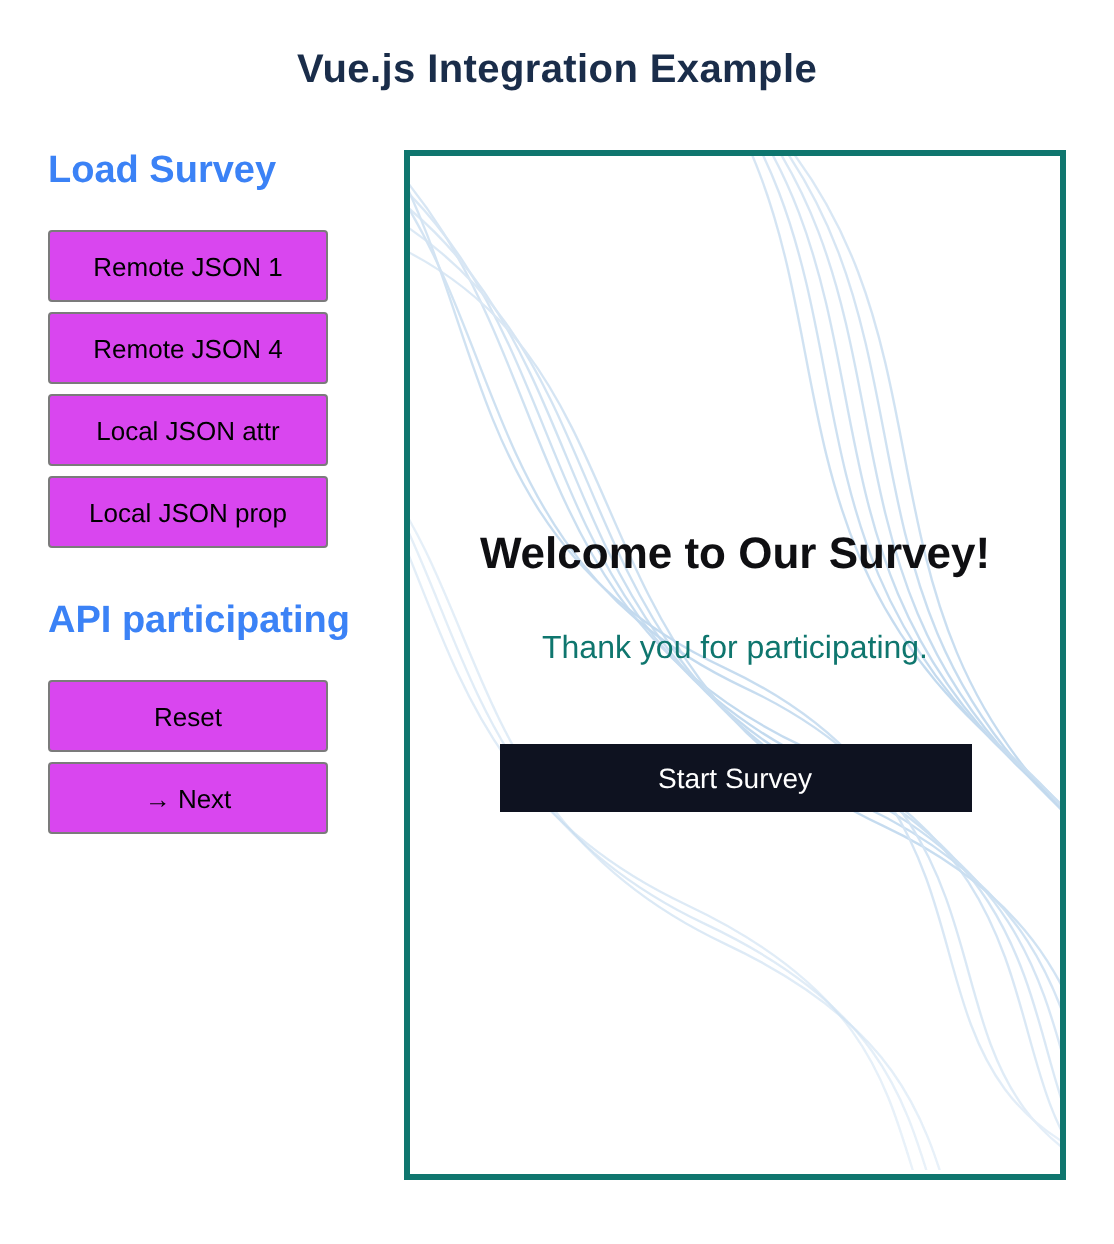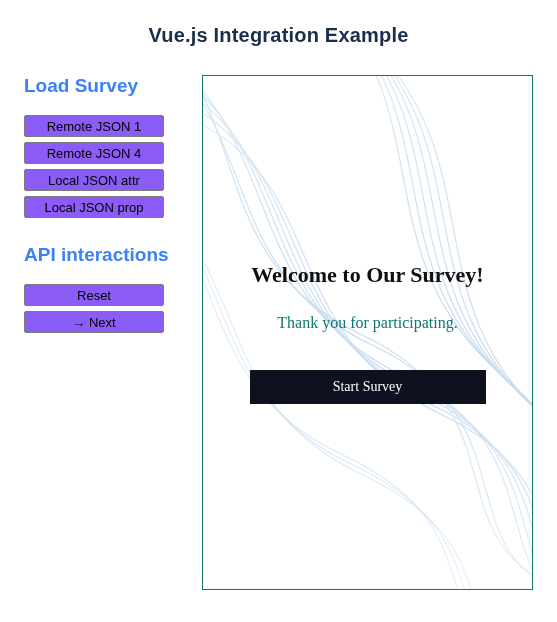--- a/index.html
+++ b/index.html
@@ -44,39 +44,38 @@
     .sidebar h2.second {
       margin-top: 26px;
     }
     .btn-stack {
       display: flex;
       flex-direction: column;
       gap: 5px;
     }
     .side-btn {
       width: 140px;
-      height: 22px;
+      height: 36px;
       font-size: 13px;
       font-family: inherit;
-      background: #8b5cf6;
+      background: #d946ef;
       border: 1px solid #7b7b7b;
       border-radius: 2px;
       cursor: pointer;
       padding: 0;
       text-align: center;
       line-height: 1;
     }
     .survey-panel {
       position: relative;
       flex: 1;
       height: 515px;
-      border: 1px solid #0f766e;
+      border: 3px solid #0f766e;
       background: #ffffff;
       overflow: hidden;
-      font-family: Liberation Serif, serif;
     }
     .survey-bg {
       position: absolute;
       inset: 0;
       z-index: 0;
     }
     .survey-content {
       position: relative;
       z-index: 1;
       height: 100%;
@@ -120,21 +119,21 @@
   <div class="layout">
     <aside class="sidebar">
       <h2>Load Survey</h2>
       <div class="btn-stack">
         <button class="side-btn">Remote JSON 1</button>
         <button class="side-btn">Remote JSON 4</button>
         <button class="side-btn">Local JSON attr</button>
         <button class="side-btn">Local JSON prop</button>
       </div>
 
-      <h2 class="second">API interactions</h2>
+      <h2 class="second">API participating</h2>
       <div class="btn-stack">
         <button class="side-btn">Reset</button>
         <button class="side-btn">→ Next</button>
       </div>
     </aside>
 
     <section class="survey-panel">
       <svg class="survey-bg" viewBox="0 0 330 515" preserveAspectRatio="xMidYMid slice">
         <defs>
           <linearGradient id="wg" x1="0" y1="0" x2="1" y2="1">

